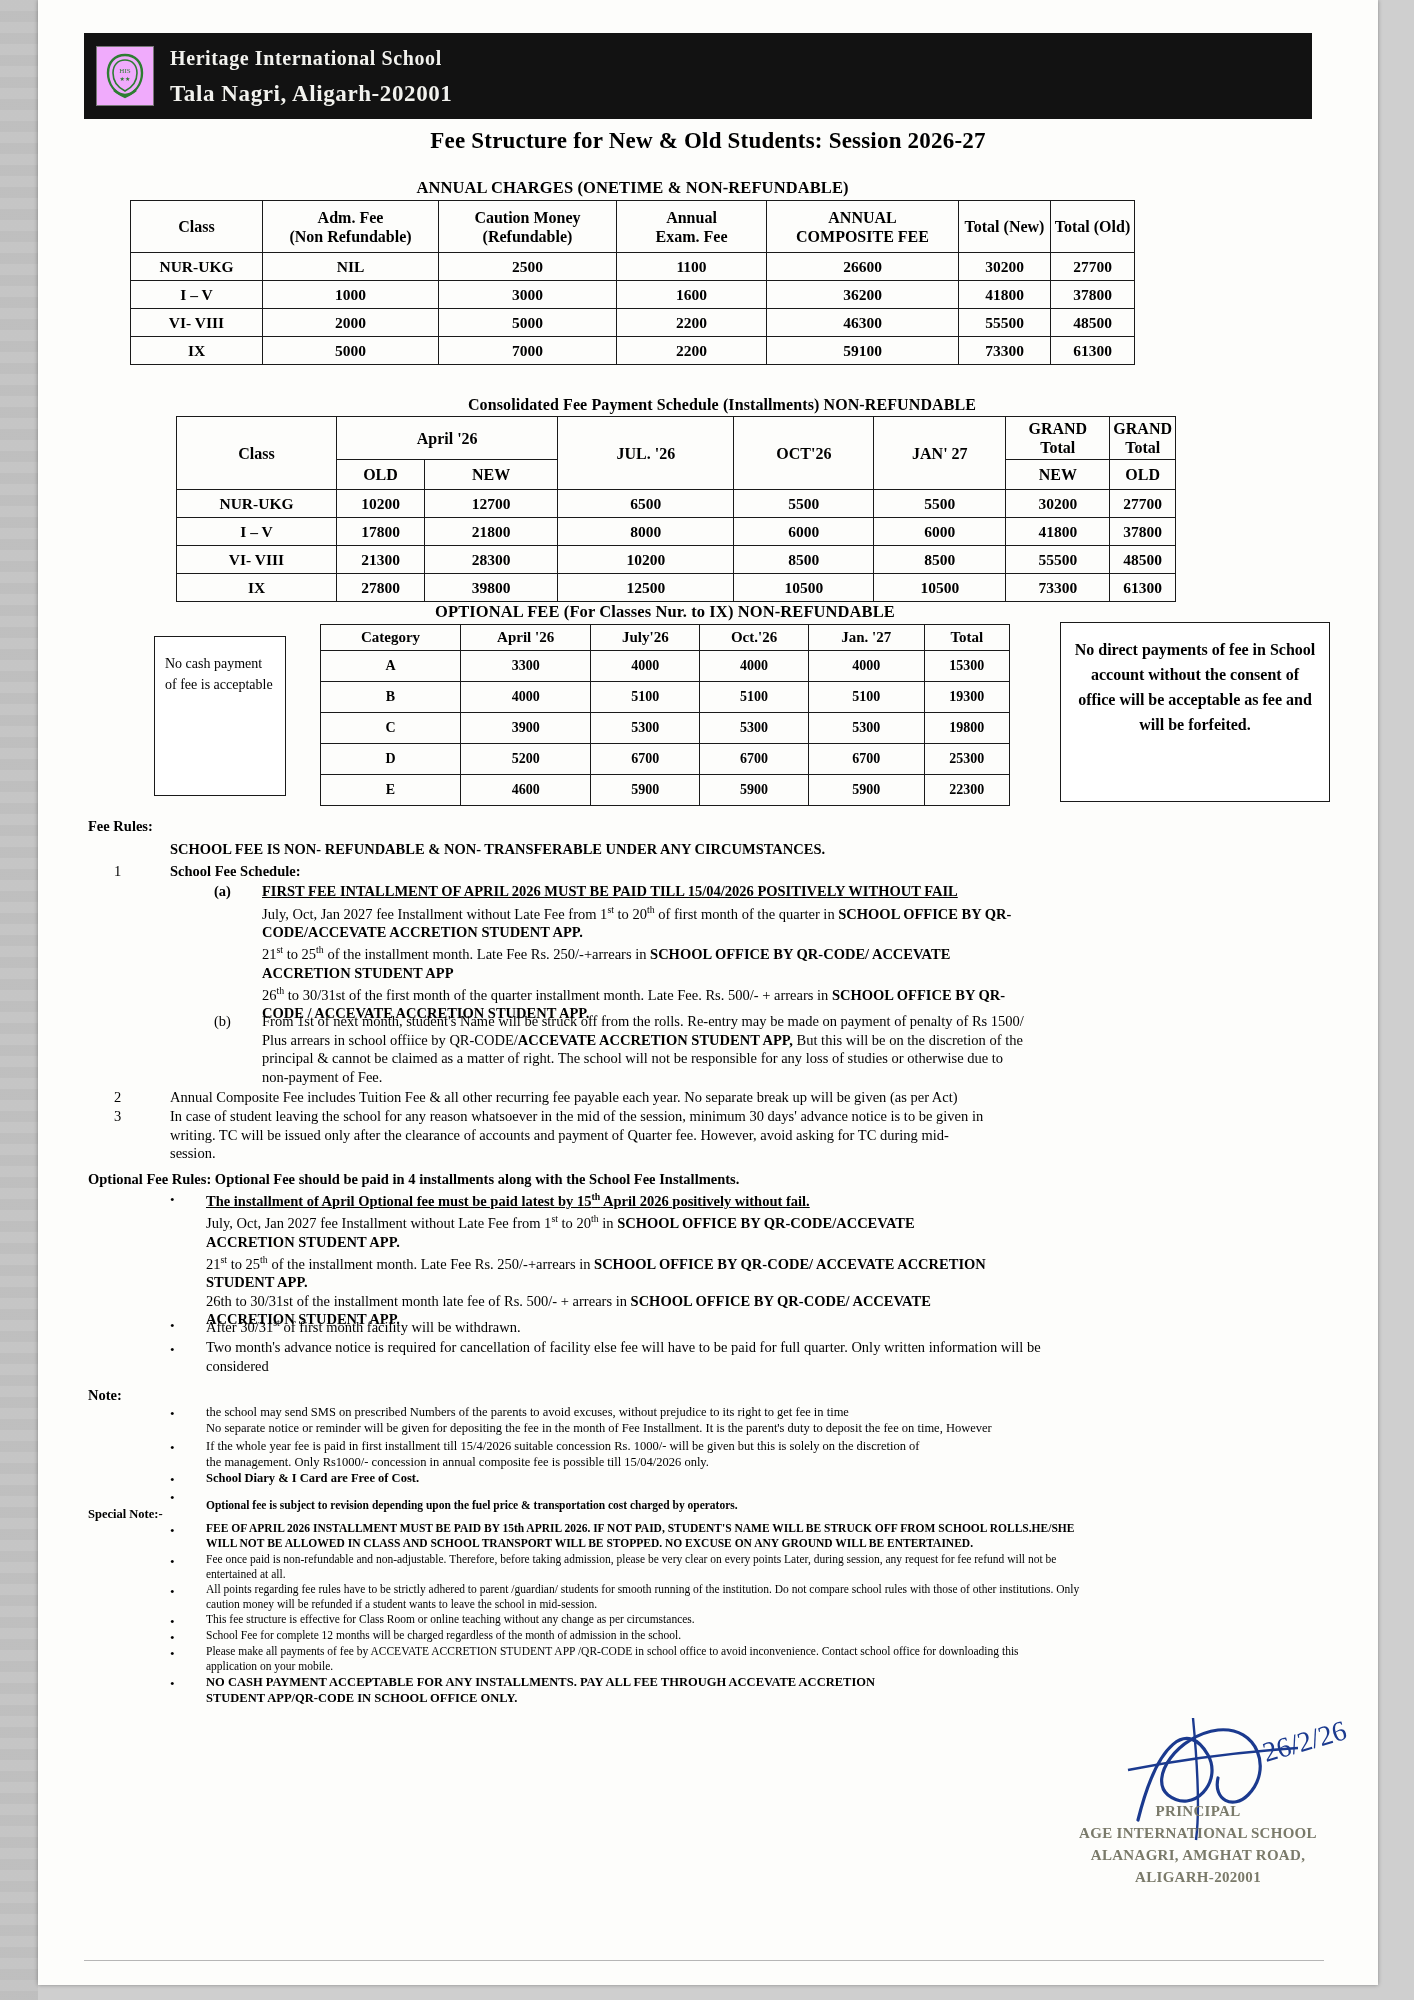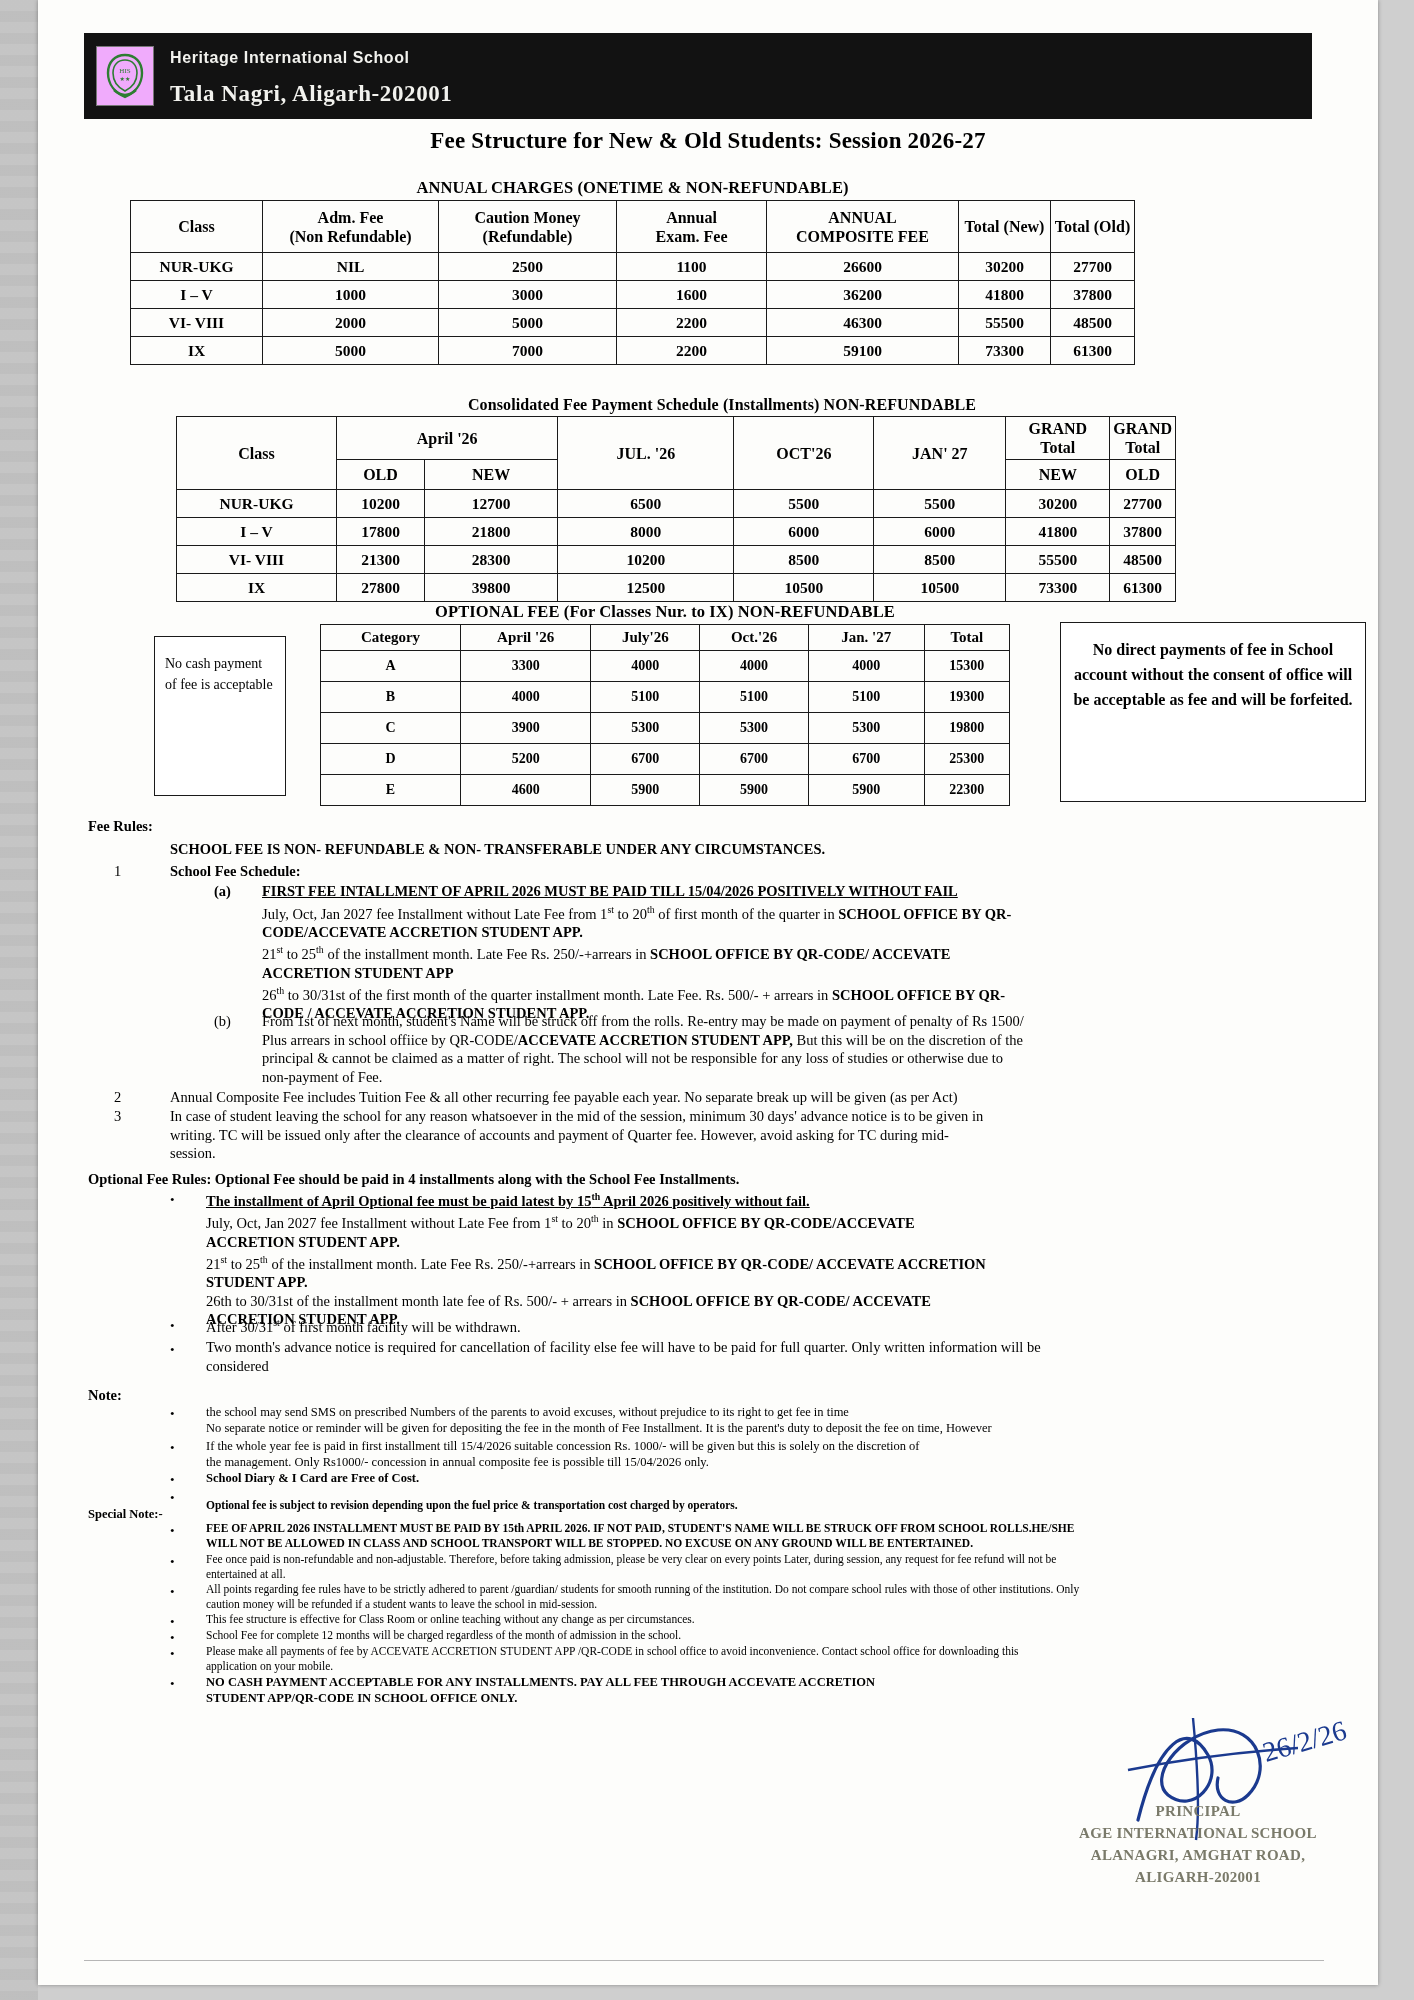--- a/index.html
+++ b/index.html
@@ -30,22 +30,22 @@
     background:#121212;
   }
   .logo {
     position:absolute; left:12px; top:13px; width:58px; height:60px;
     background:#f0abfc; border:1px solid #777;
     display:flex; align-items:center; justify-content:center;
   }
   .logo svg { display:block; }
   .banner-text { position:absolute; left:86px; top:6px; color:#f2f2ee; }
   .banner-text .l1 {
-    font-size:16px; font-weight:bold; letter-spacing:.6px;
-    font-family:Liberation Sans, sans-serif; line-height:38px;
+    font-size:20px; font-weight:bold; letter-spacing:.6px;
+    font-family:Liberation Serif, serif; line-height:38px;
   }
   .banner-text .l2 {
     font-size:23px; font-weight:bold; letter-spacing:.6px;
     font-family:"Liberation Serif", serif; line-height:34px;
   }
   
   .doc-title {
     position:absolute; left:0; top:128px; width:1340px; text-align:center;
     font-size:23px; font-weight:bold; letter-spacing:.2px;
   }
@@ -76,21 +76,21 @@
 
   .note-box {
     position:absolute; border:1px solid #1a1a1a; background:#fff;
     font-size:14px; line-height:21px;
   }
   #box-left {
     left:116px; top:636px; width:132px; height:160px;
     padding:16px 10px; text-align:left;
   }
   #box-right {
-    left:1022px; top:622px; width:306px; height:180px;
+    left:1022px; top:622px; width:270px; height:180px;
     padding:14px 10px; text-align:center; font-size:16px;
     font-weight:bold; line-height:25px;
   }
   
   .rules { position:absolute; left:50px; top:818px; width:1270px; }
   .rules-label { position:absolute; left:0px; top:0px; font-size:14.5px; font-weight:bold; }
   .r-line { font-size:14.5px; line-height:18.5px; }
   .b { font-weight:bold; }
   .u { text-decoration:underline; }
   .blk { position:absolute; }

